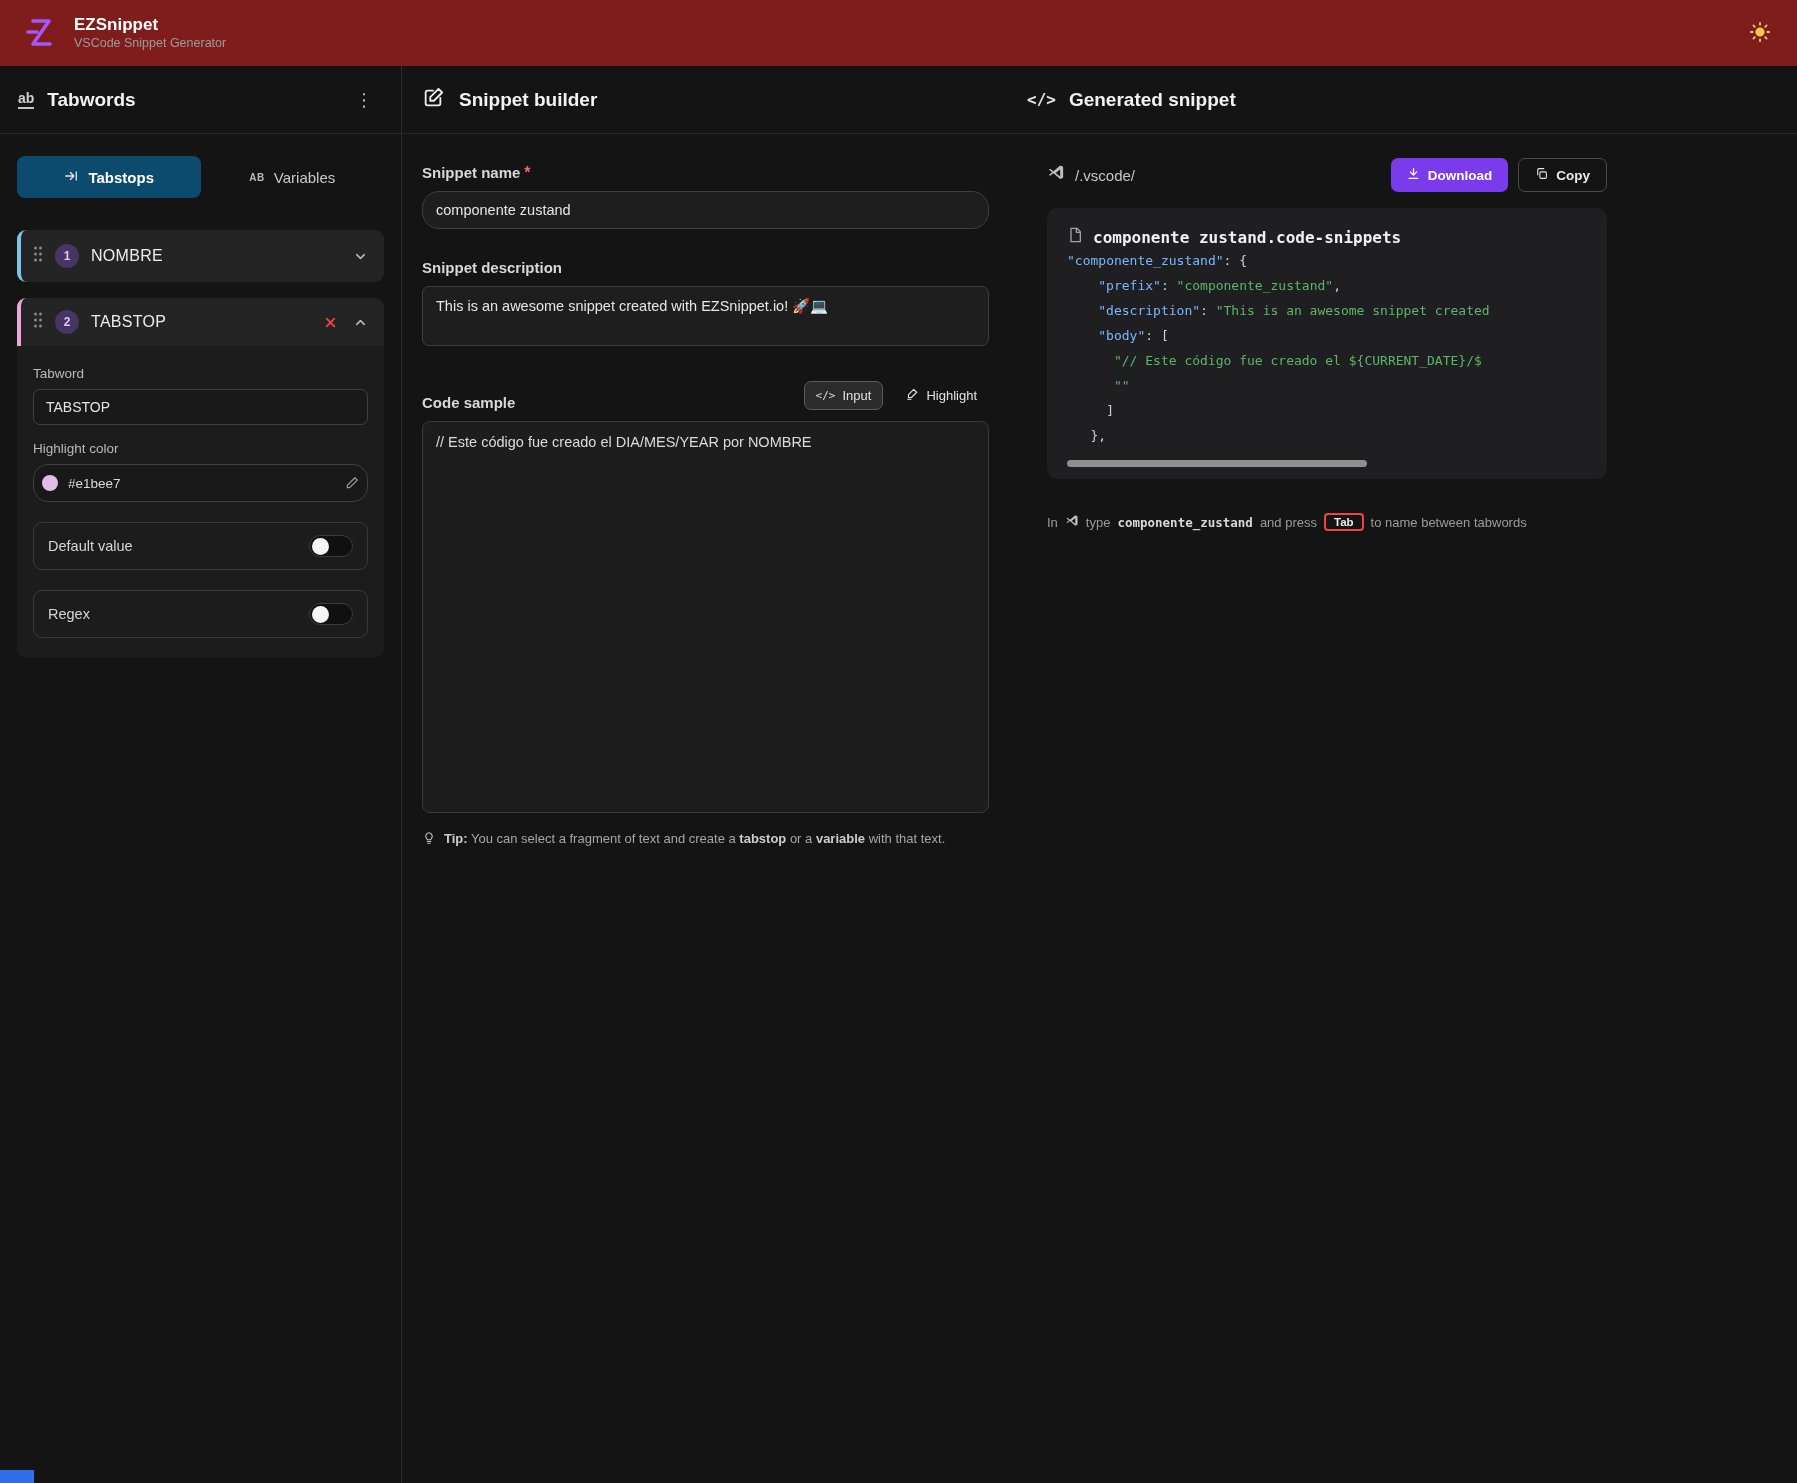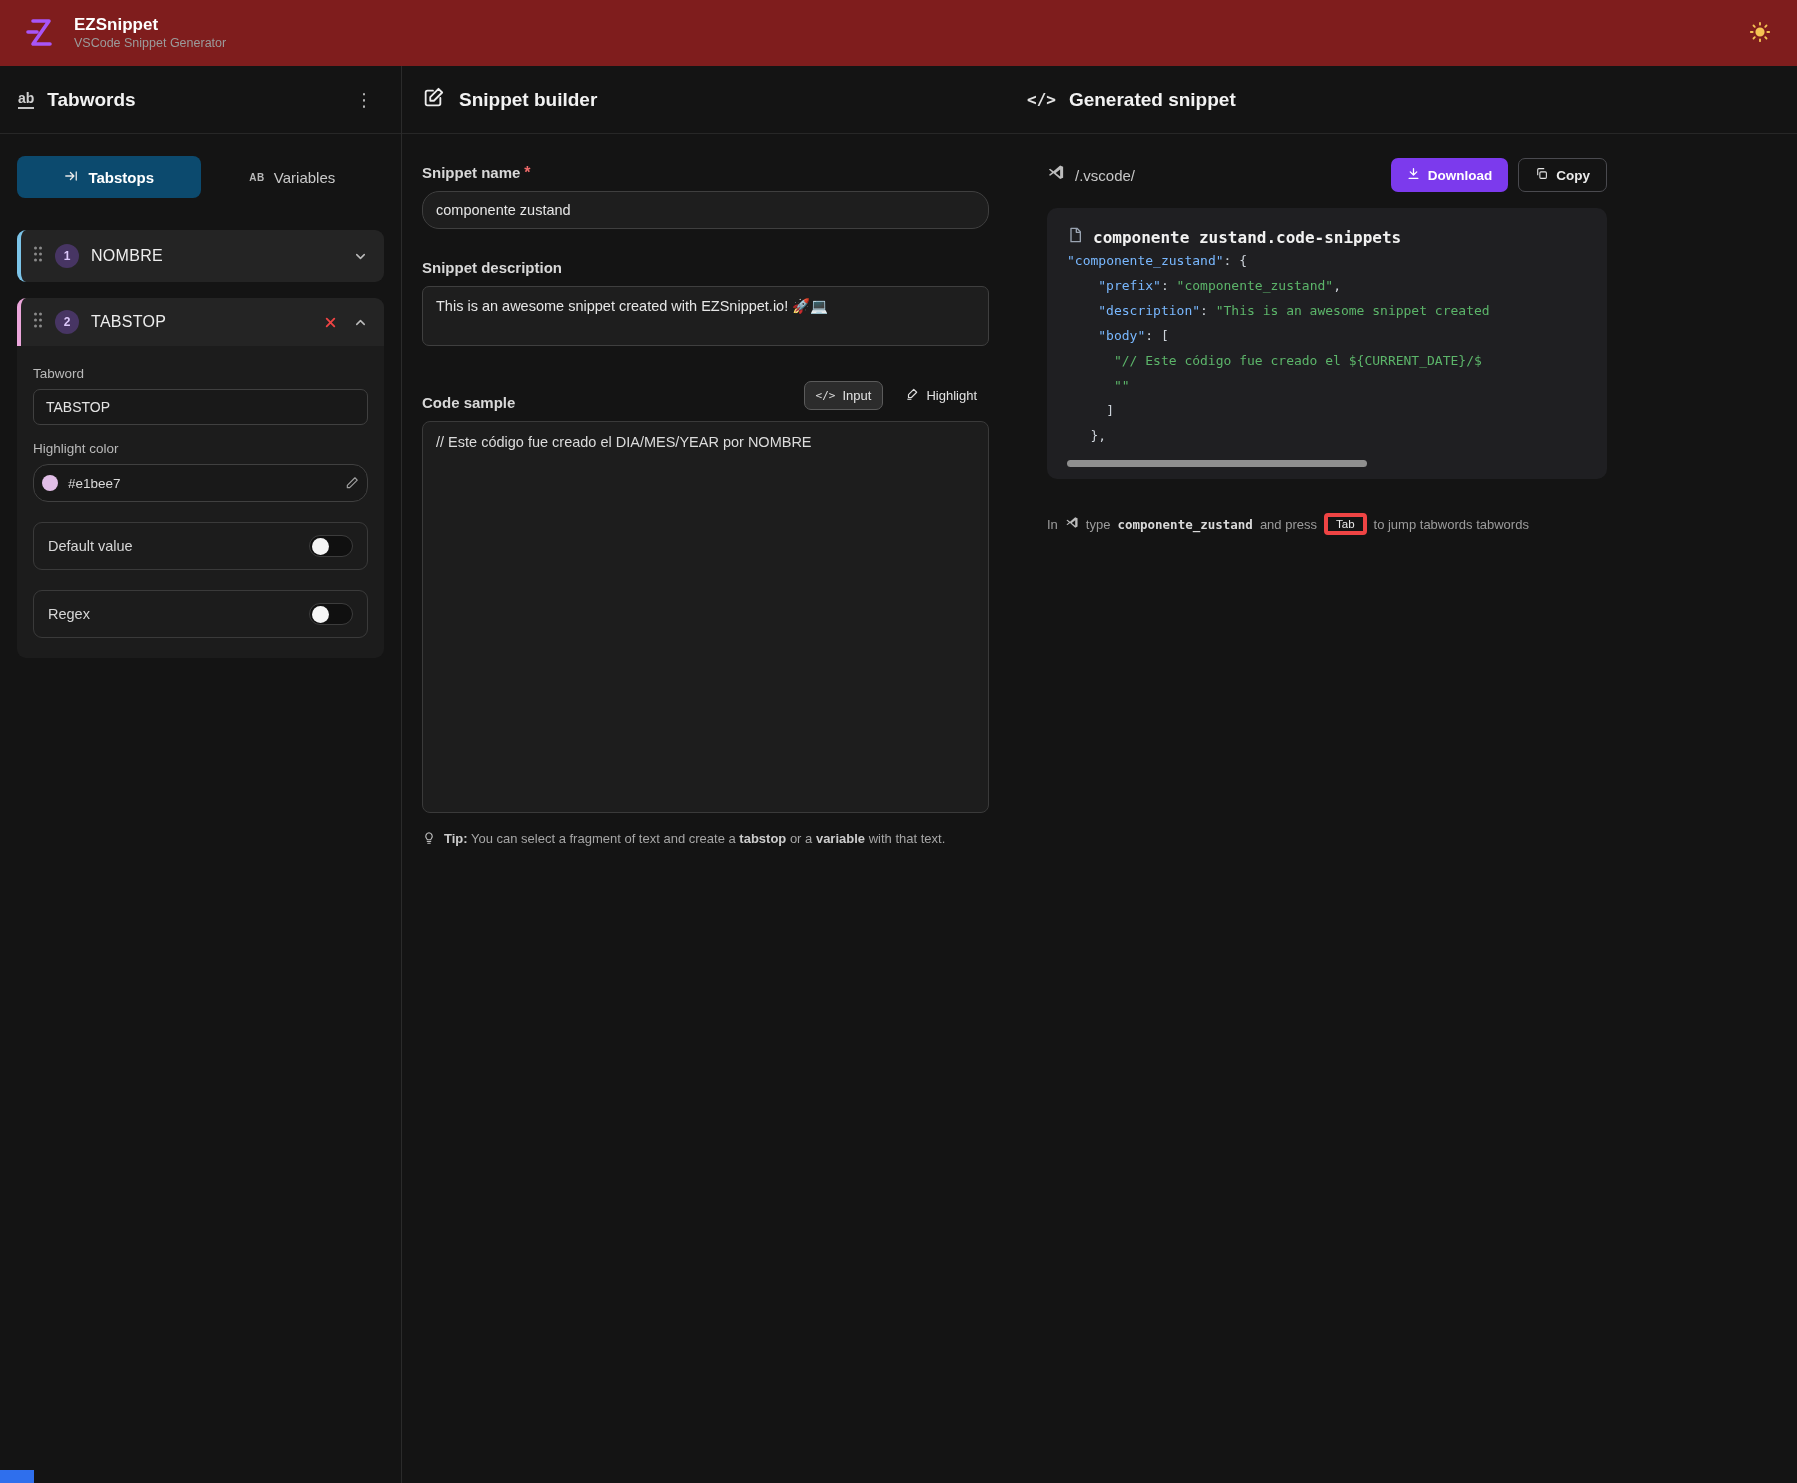--- a/index.html
+++ b/index.html
@@ -104,21 +104,21 @@
   .file-name{font-family:"DejaVu Sans Mono",monospace;font-weight:700;font-size:16px;color:#f1f1f1;}
   .code-lines{font-family:"DejaVu Sans Mono",monospace;font-size:13px;line-height:25px;overflow:hidden;}
   .code-line{white-space:pre;overflow:hidden;}
   .tok-key{color:var(--code-key);}
   .tok-str{color:var(--code-string);}
   .tok-plain{color:#ccd2d9;}
   .hscroll{margin-top:12px;height:7px;position:relative;}
   .hthumb{position:absolute;left:0;top:0;height:7px;width:300px;background:#8f8f8f;border-radius:4px;cursor:pointer;}
   .footnote{margin-top:34px;font-size:13px;color:#9c9c9c;display:flex;align-items:center;gap:7px;flex-wrap:wrap;}
   .mono-b{font-family:"DejaVu Sans Mono",monospace;font-weight:700;color:#d9d9d9;font-size:12.5px;}
-  .kbd{border:4px solid #ef4444;border-radius:4px;padding:1px 8px;font-size:11.5px;color:#ececec;font-weight:400;}
+  .kbd{border:2px solid #ef4444;border-radius:4px;padding:1px 8px;font-size:11.5px;color:#ececec;font-weight:700;}
   .bl-accent{position:absolute;left:0;bottom:0;width:34px;height:13px;background:var(--bottom-accent);}
 </style>
 </head>
 <body>
 
 <div class="app">
 
   <header class="topbar">
     <div class="logo">
       <svg width="40" height="40" viewBox="0 0 40 40" fill="none" stroke="#a855f7" stroke-width="3.6" stroke-linecap="round" stroke-linejoin="round">
@@ -362,21 +362,21 @@
             <span>In</span>
             <span>
               <svg width="14" height="14" viewBox="0 0 24 24">
                   <path fill="#bdbdbd" fill-rule="evenodd" d="M17.5 2 8.6 9.8 4.2 6.4 2.5 7.3 6.8 11l-4.3 3.7 1.7.9 4.4-3.4 8.9 7.8 4-1.8V3.8L17.5 2zm0 5.4v9.2L11.6 12l5.9-4.6z"></path>
                 </svg>
             </span>
             <span>type</span>
             <span class="mono-b">componente_zustand</span>
             <span>and press</span>
             <span class="kbd">Tab</span>
-            <span>to jump tabwords tabwords</span>
+            <span>to name between tabwords</span>
           </div>
 
         </div>
       </div>
     </section>
   </div>
 
   <div class="bl-accent"></div>
 </div>
 

